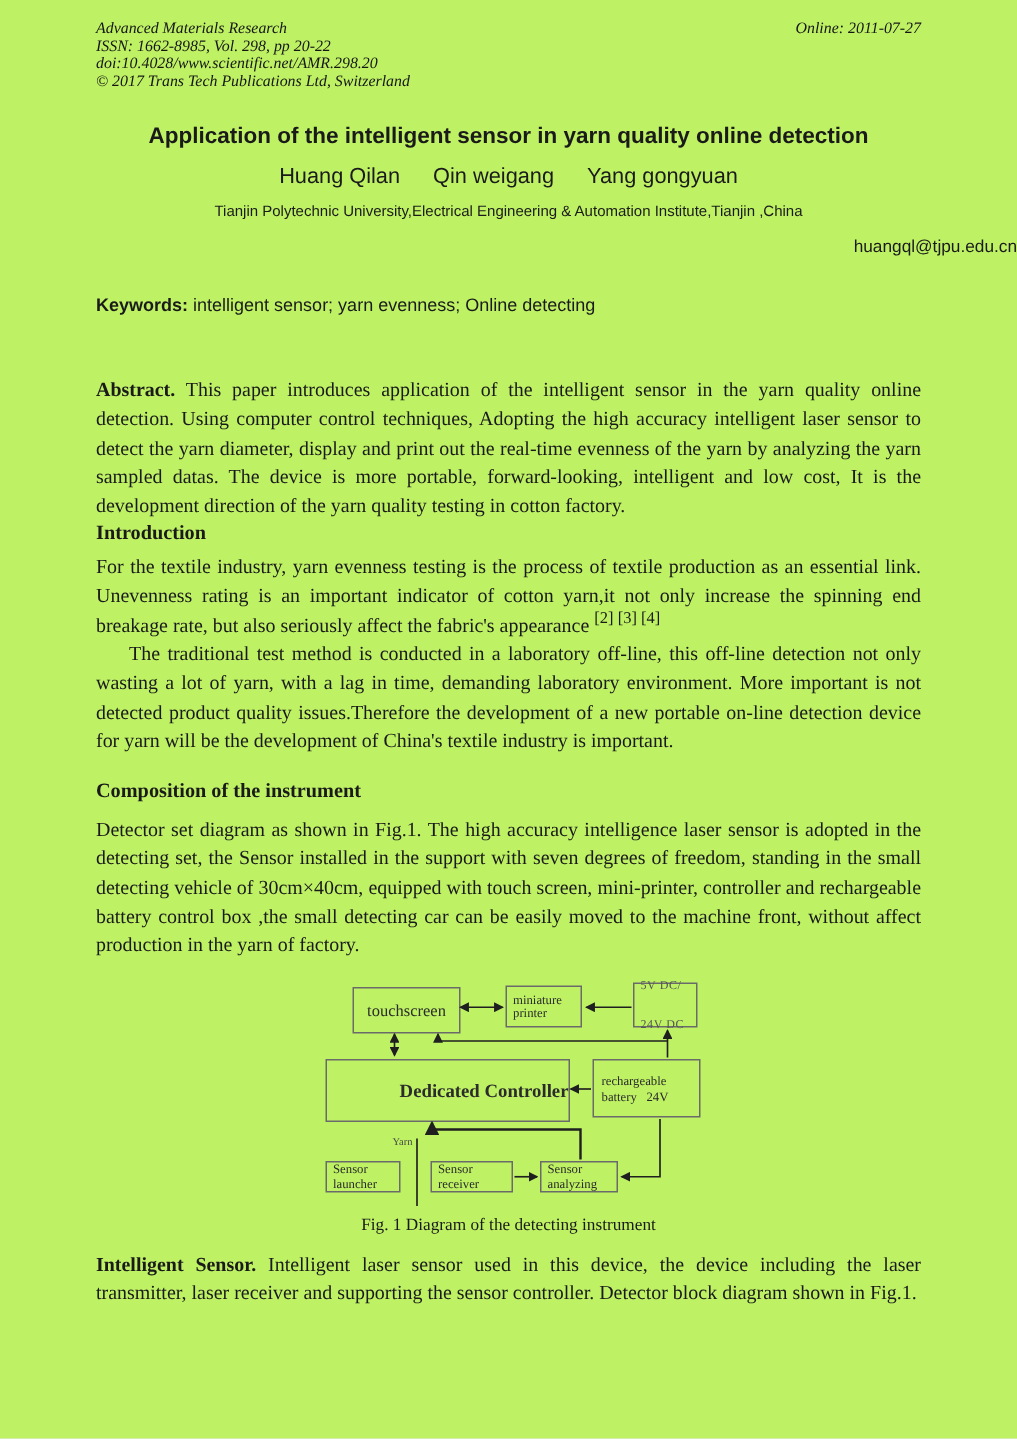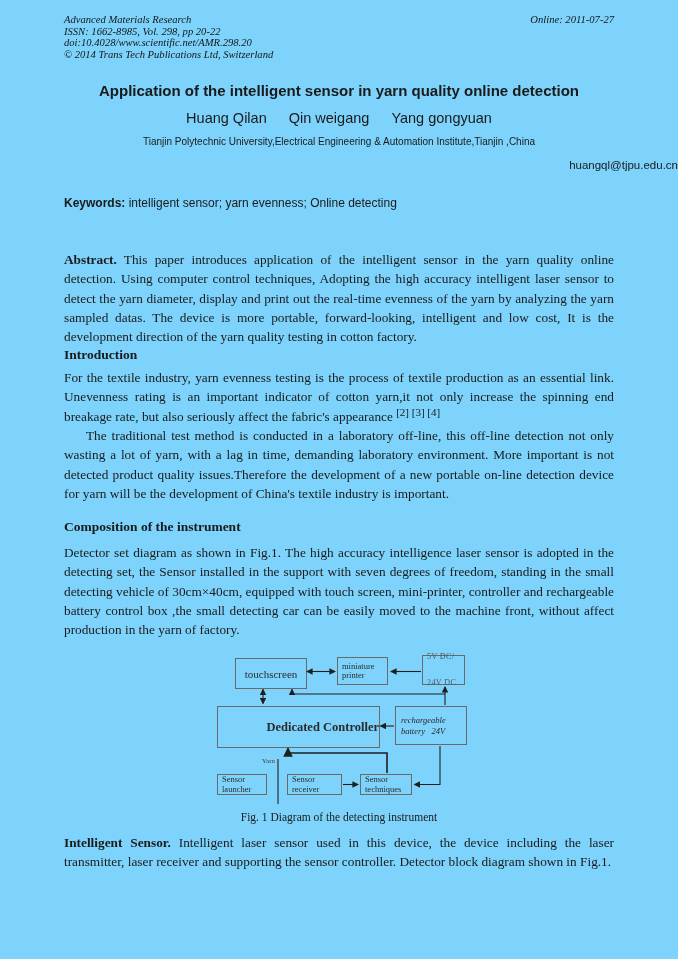--- a/index.html
+++ b/index.html
@@ -1,18 +1,18 @@
 <!DOCTYPE html>
 <html><head>
 <meta charset="utf-8">
 <style>
   html,body { margin:0; padding:0; background:#e8e8e8; }
   .page {
     position:relative; width:678px; height:959px; margin:0 auto;
-    background:#7dd3fc; overflow:hidden;
+    background:#bef264; overflow:hidden;
     font-family:"Liberation Serif", serif; color:#1a1a1a;
   }
   .abs { position:absolute; }
   
   .hdr { font-style:italic; font-size:10.6px; line-height:11.6px; color:#161616; }
   
   .title { width:678px; text-align:center; font-family:"Liberation Sans",sans-serif;
            font-weight:bold; font-size:15px; }
   .authors { width:678px; text-align:center; font-family:"Liberation Sans",sans-serif;
              font-size:14.5px; }
@@ -40,21 +40,21 @@
 </style>
 </head>
 <body>
 
 <div class="page">
 
   <div class="abs hdr" style="left:64px; top:14px;">
     <div>Advanced Materials Research</div>
     <div>ISSN: 1662-8985, Vol. 298, pp 20-22</div>
     <div>doi:10.4028/www.scientific.net/AMR.298.20</div>
-    <div>© 2014 Trans Tech Publications Ltd, Switzerland</div>
+    <div>© 2017 Trans Tech Publications Ltd, Switzerland</div>
   </div>
   <div class="abs hdr" style="right:64px; top:14px; text-align:right;">Online: 2011-07-27</div>
 
   <div class="abs authors" style="top:110px;">
     <span>Huang Qilan</span>
     <span>Qin weigang</span>
     <span>Yang gongyuan</span>
   </div>
   <div class="abs title" style="top:82px;">Application of the intelligent sensor in yarn quality online detection</div>
   <div class="abs affil" style="top:136px;">Tianjin Polytechnic University,Electrical Engineering &amp; Automation Institute,Tianjin ,China</div>
@@ -90,38 +90,38 @@
 
     <div class="fig-box" style="left:212px; top:3px; width:43px; height:30px; font-size:8px; line-height:10px; padding-left:4px; box-sizing:border-box; color:#555; letter-spacing:0.4px;gap:16px;">
       <div class="fig-line">5V DC/</div>
       <div class="fig-line">24V DC</div>
     </div>
 
     <div class="fig-box" style="left:7px; top:54px; width:161px; height:40px; font-size:12.5px; font-weight:bold; text-align:right;">
       <div class="fig-line">Dedicated Controller</div>
     </div>
 
-    <div class="fig-box" style="left:185px; top:54px; width:72px; height:39px; font-size:8.5px; line-height:10.5px; padding-left:5px; box-sizing:border-box;font-style:italic;">
+    <div class="fig-box" style="left:185px; top:54px; width:72px; height:39px; font-size:8.5px; line-height:10.5px; padding-left:5px; box-sizing:border-box;">
       <div class="fig-line">rechargeable</div>
       <div class="fig-line">battery   24V</div>
     </div>
 
     <div class="fig-box" style="left:7px; top:122px; width:50px; height:21px; font-size:8.5px; line-height:9.5px; padding-left:4px; box-sizing:border-box;">
       <div class="fig-line">Sensor</div>
       <div class="fig-line">launcher</div>
     </div>
 
     <div class="fig-box" style="left:77px; top:122px; width:55px; height:21px; font-size:8.5px; line-height:9.5px; padding-left:4px; box-sizing:border-box;">
       <div class="fig-line">Sensor</div>
       <div class="fig-line">receiver</div>
     </div>
 
     <div class="fig-box" style="left:150px; top:122px; width:52px; height:21px; font-size:8.5px; line-height:9.5px; padding-left:4px; box-sizing:border-box;">
       <div class="fig-line">Sensor</div>
-      <div class="fig-line">techniques</div>
+      <div class="fig-line">analyzing</div>
     </div>
 
     <div class="yarn-label" style="left:44px; top:105px; width:21px; text-align:right;">Yarn</div>
 
     <svg class="wires" width="270" height="160" viewBox="0 0 270 160">
       <defs>
         <marker id="arr" viewBox="0 0 10 10" refX="8.5" refY="5" markerWidth="6" markerHeight="6" orient="auto-start-reverse">
           <path d="M0,0 L10,5 L0,10 z" fill="#1f1f1f"></path>
         </marker>
       </defs>

